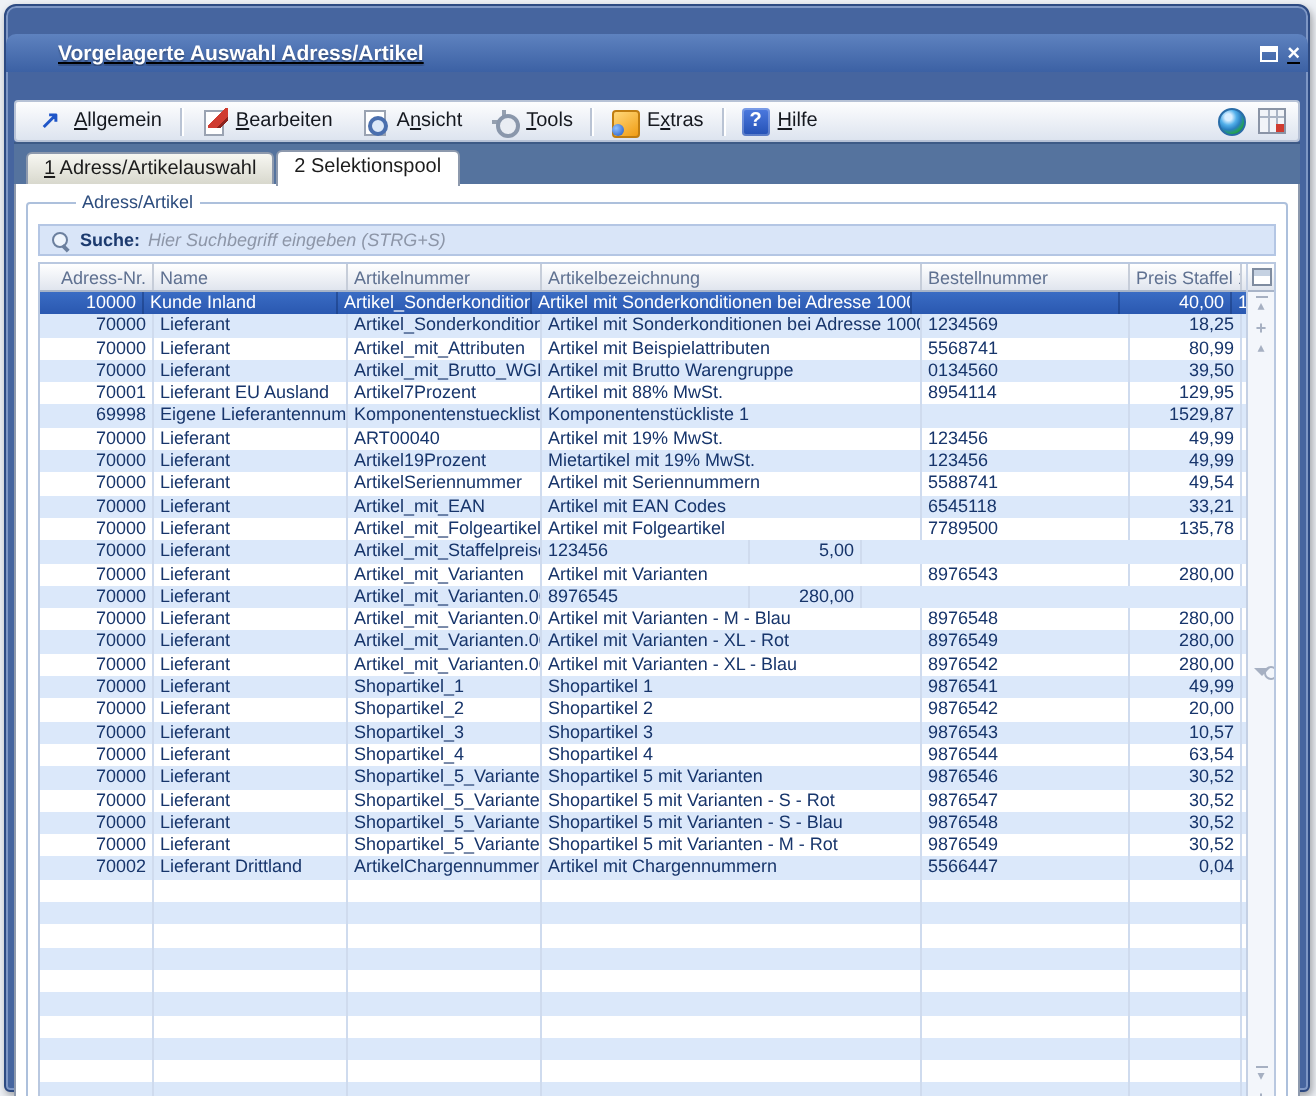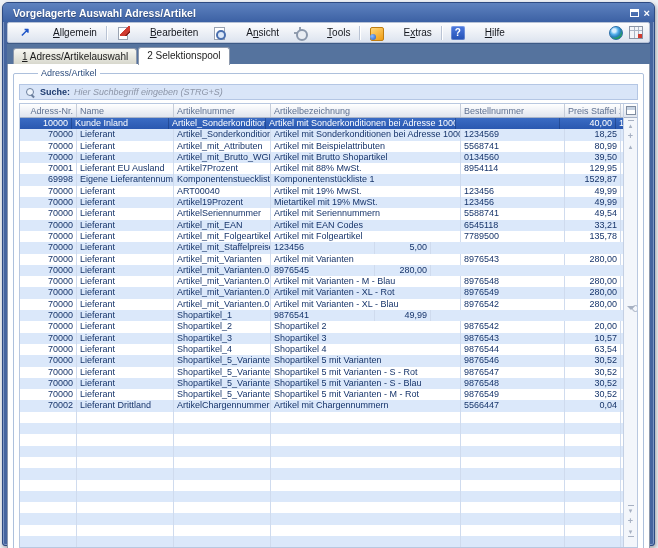--- a/index.html
+++ b/index.html
@@ -18,21 +18,21 @@
     flex:1;white-space:nowrap;overflow:hidden;}
   .tbtns{display:flex;align-items:center;gap:5px;}
   .btn-restore{width:9px;height:8px;border:1px solid #fff;border-top:3px solid #fff;}
   .btn-close{color:#fff;font-weight:bold;font-size:11px;line-height:10px;}
 
   
   .menubar{height:21px;background:linear-gradient(#fdfdfe,#dde4ef);
     border:1px solid #b7c2d6;border-radius:2px;display:flex;align-items:center;
     padding:0 4px;flex:0 0 auto;}
   .menu-items{display:flex;align-items:center;flex:1;height:100%;}
-  .mitem{display:flex;align-items:center;gap:20px;padding:0 7px;height:100%;
+  .mitem{display:flex;align-items:center;gap:4px;padding:0 7px;height:100%;
     font-size:10px;color:#15181f;white-space:nowrap;cursor:default;}
   .msep{width:1px;height:14px;background:#b9c3d4;box-shadow:1px 0 0 #fff;margin:0 2px;}
   .menu-right{display:flex;align-items:center;gap:6px;padding-right:2px;}
 
   .mi{display:inline-block;position:relative;width:14px;height:14px;flex:0 0 auto;}
   .arrow-ne-icon::before{content:"\2197";position:absolute;left:1px;top:-1px;
     color:#1f56c8;font-weight:bold;font-size:12px;}
   .edit-icon::before{content:"";position:absolute;left:2px;top:1px;width:8px;height:11px;
     background:#fff;border:1px solid #9aa3b2;}
   .edit-icon::after{content:"";position:absolute;left:4px;top:0;width:10px;height:10px;
@@ -139,21 +139,21 @@
   .si-list{width:8px;height:8px;margin:0 auto;
     background:repeating-linear-gradient(0deg,#a6b0c2 0 1px,transparent 1px 3px);}
   .si-filter{width:0;height:0;margin:0 auto;border-left:4px solid transparent;
     border-right:4px solid transparent;border-top:4px solid #a6b0c2;}
 </style>
 </head>
 <body>
 
 <div class="window">
 
-  <div class="titlebar" style="background:linear-gradient(#5e82bf,#3c61a4);margin:0 -4px;border-radius:5px 5px 0 0;padding-left:10px;">
+  <div class="titlebar" style="background:linear-gradient(#5e82bf,#3c61a4);margin:14px -4px;border-radius:5px 5px 0 0;padding-left:26px;text-decoration:underline;">
     <span class="title-text">Vorgelagerte Auswahl Adress/Artikel</span>
     <span class="tbtns">
       <span class="btn-restore"></span>
       <span class="btn-close">×</span>
     </span>
   </div>
 
   <div class="menubar">
     <div class="menu-items">
         <div class="mitem">
@@ -241,21 +241,21 @@
                 <div class="cell c2 ">Artikel_mit_Attributen</div>
                 <div class="cell c3 ">Artikel mit Beispielattributen</div>
                 <div class="cell c4 ">5568741</div>
                 <div class="cell c5 ar">80,99</div>
                 <div class="cell c6 "></div>
               </div>
               <div class="row alt">
                 <div class="cell c0 ar">70000</div>
                 <div class="cell c1 ">Lieferant</div>
                 <div class="cell c2 ">Artikel_mit_Brutto_WGR</div>
-                <div class="cell c3 ">Artikel mit Brutto Shopartikel</div>
+                <div class="cell c3 ">Artikel mit Brutto Warengruppe</div>
                 <div class="cell c4 ">0134560</div>
                 <div class="cell c5 ar">39,50</div>
                 <div class="cell c6 "></div>
               </div>
               <div class="row">
                 <div class="cell c0 ar">70001</div>
                 <div class="cell c1 ">Lieferant EU Ausland</div>
                 <div class="cell c2 ">Artikel7Prozent</div>
                 <div class="cell c3 ">Artikel mit 88% MwSt.</div>
                 <div class="cell c4 ">8954114</div>
@@ -365,20 +365,21 @@
                 <div class="cell c2 ">Artikel_mit_Varianten.006</div>
                 <div class="cell c3 ">Artikel mit Varianten - XL - Blau</div>
                 <div class="cell c4 ">8976542</div>
                 <div class="cell c5 ar">280,00</div>
                 <div class="cell c6 "></div>
               </div>
               <div class="row alt">
                 <div class="cell c0 ar">70000</div>
                 <div class="cell c1 ">Lieferant</div>
                 <div class="cell c2 ">Shopartikel_1</div>
+                <div class="cell c3 ">Shopartikel 1</div>
                 <div class="cell c4 ">9876541</div>
                 <div class="cell c5 ar">49,99</div>
                 <div class="cell c6 "></div>
               </div>
               <div class="row">
                 <div class="cell c0 ar">70000</div>
                 <div class="cell c1 ">Lieferant</div>
                 <div class="cell c2 ">Shopartikel_2</div>
                 <div class="cell c3 ">Shopartikel 2</div>
                 <div class="cell c4 ">9876542</div>

